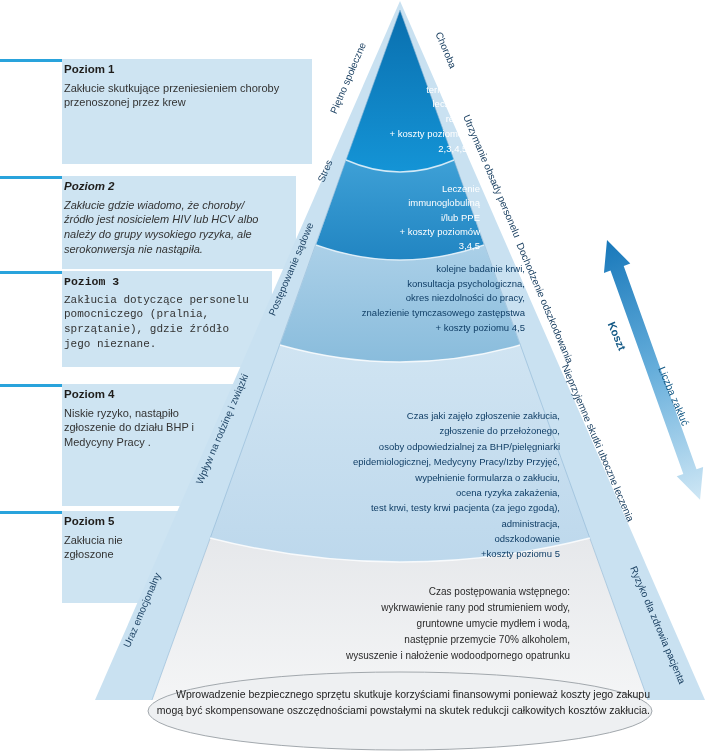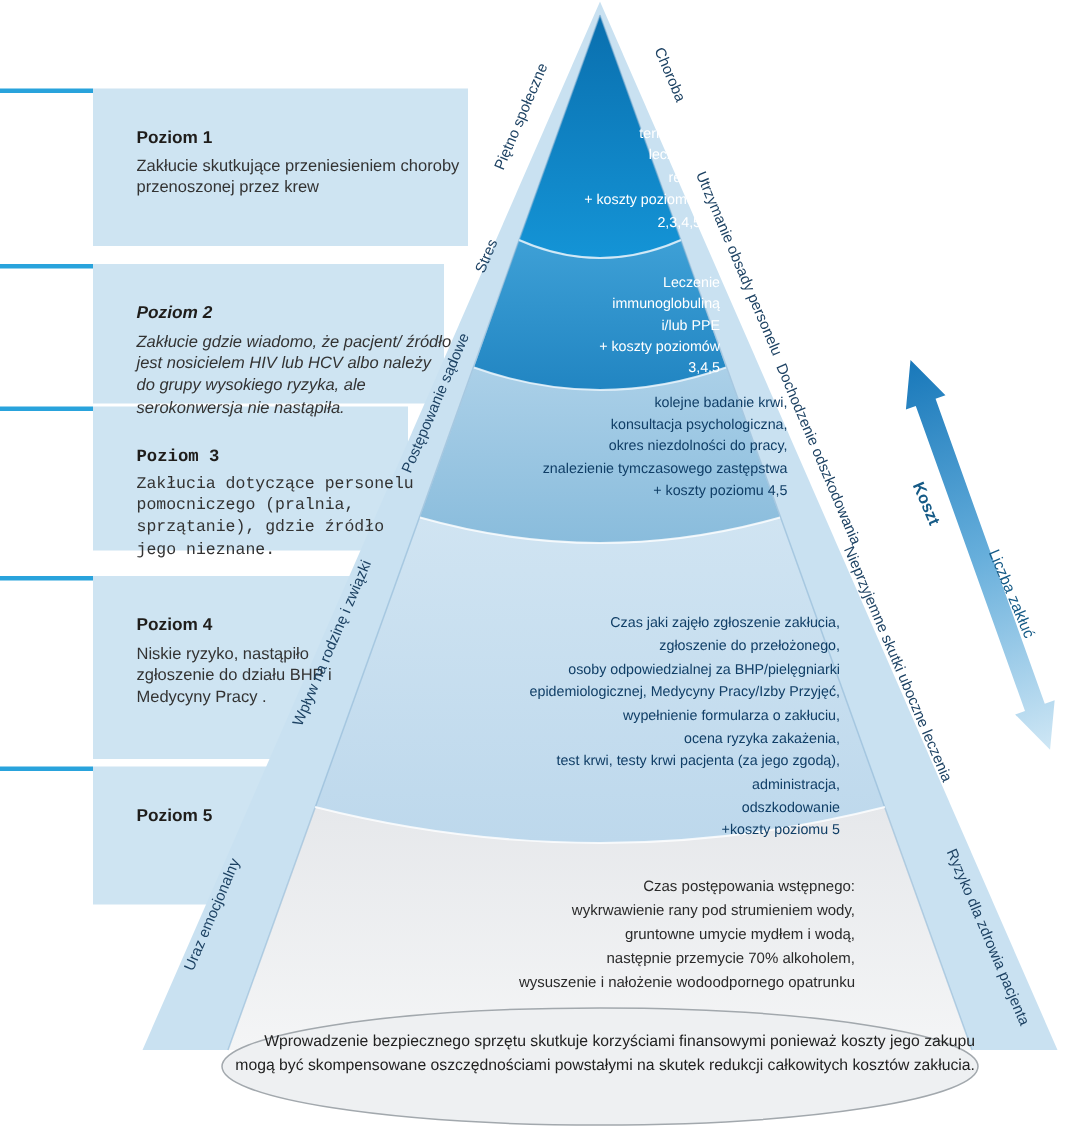--- a/index.html
+++ b/index.html
@@ -12,21 +12,21 @@
 
   
   .level-box { position:absolute; left:62px; background:#cee4f2; }
   #box1{top:59px;  width:250px; height:105px}
   #box2{top:176px; width:234px; height:93px}
   #box3{top:271px; width:210px; height:96px}
   #box4{top:384px; width:188px; height:122px}
   #box5{top:511px; width:118px; height:92px}
 
   
-  .level-text { position:absolute; left:79px; box-sizing:border-box; padding:26px 12px; color:#333333; font-size:11px; line-height:1.35; }
+  .level-text { position:absolute; left:52px; box-sizing:border-box; padding:3px 12px; color:#333333; font-size:11px; line-height:1.35; }
   #txt1{top:59px;  width:250px;}
   #txt2{top:176px; width:234px;font-style:italic;}
   #txt3{top:271px; width:210px;font-family:Liberation Mono, monospace;}
   #txt4{top:384px; width:188px;}
   #txt5{top:511px; width:118px;}
   .level-title { font-weight:bold; font-size:11.5px; color:#1f1d1b; margin-bottom:3px; }
 
   .art { position:absolute; top:0; left:0; }
 
   
@@ -120,32 +120,33 @@
       <path d="M0,0 L30,-14 L30,-7 L246,-7 L246,-14 L276,0 L246,14 L246,7 L30,7 L30,14 Z" fill="url(#ag)"></path>
     </g>
   </svg>
 
   <div class="level-text" id="txt1">
     <div class="level-title">Poziom 1</div>
     <div class="level-body">Zakłucie skutkujące przeniesieniem choroby przenoszonej przez krew</div>
   </div>
   <div class="level-text" id="txt2">
     <div class="level-title">Poziom 2</div>
-    <div class="level-body">Zakłucie gdzie wiadomo, że pacjent/ źródło jest nosicielem HIV lub HCV albo należy do grupy wysokiego ryzyka, ale serokonwersja nie nastąpiła.</div>
+    <div class="level-body">Zakłucie gdzie wiadomo, że choroby/ źródło jest nosicielem HIV lub HCV albo należy do grupy wysokiego ryzyka, ale serokonwersja nie nastąpiła.</div>
   </div>
   <div class="level-text" id="txt3">
     <div class="level-title">Poziom 3</div>
     <div class="level-body">Zakłucia dotyczące personelu pomocniczego (pralnia, sprzątanie), gdzie źródło jego nieznane.</div>
   </div>
   <div class="level-text" id="txt4">
     <div class="level-title">Poziom 4</div>
     <div class="level-body">Niskie ryzyko, nastąpiło zgłoszenie do działu BHP i Medycyny Pracy .</div>
   </div>
   <div class="level-text" id="txt5">
     <div class="level-title">Poziom 5</div>
+    <div class="level-body">Zakłucia nie zgłoszone</div>
   </div>
 
   <div class="cone-text ct1">Długo-
 terminowe
 leczenie,
 renta,
 + koszty poziomów
 2,3,4,5.</div>
   <div class="cone-text ct2">Leczenie
 immunoglobuliną

